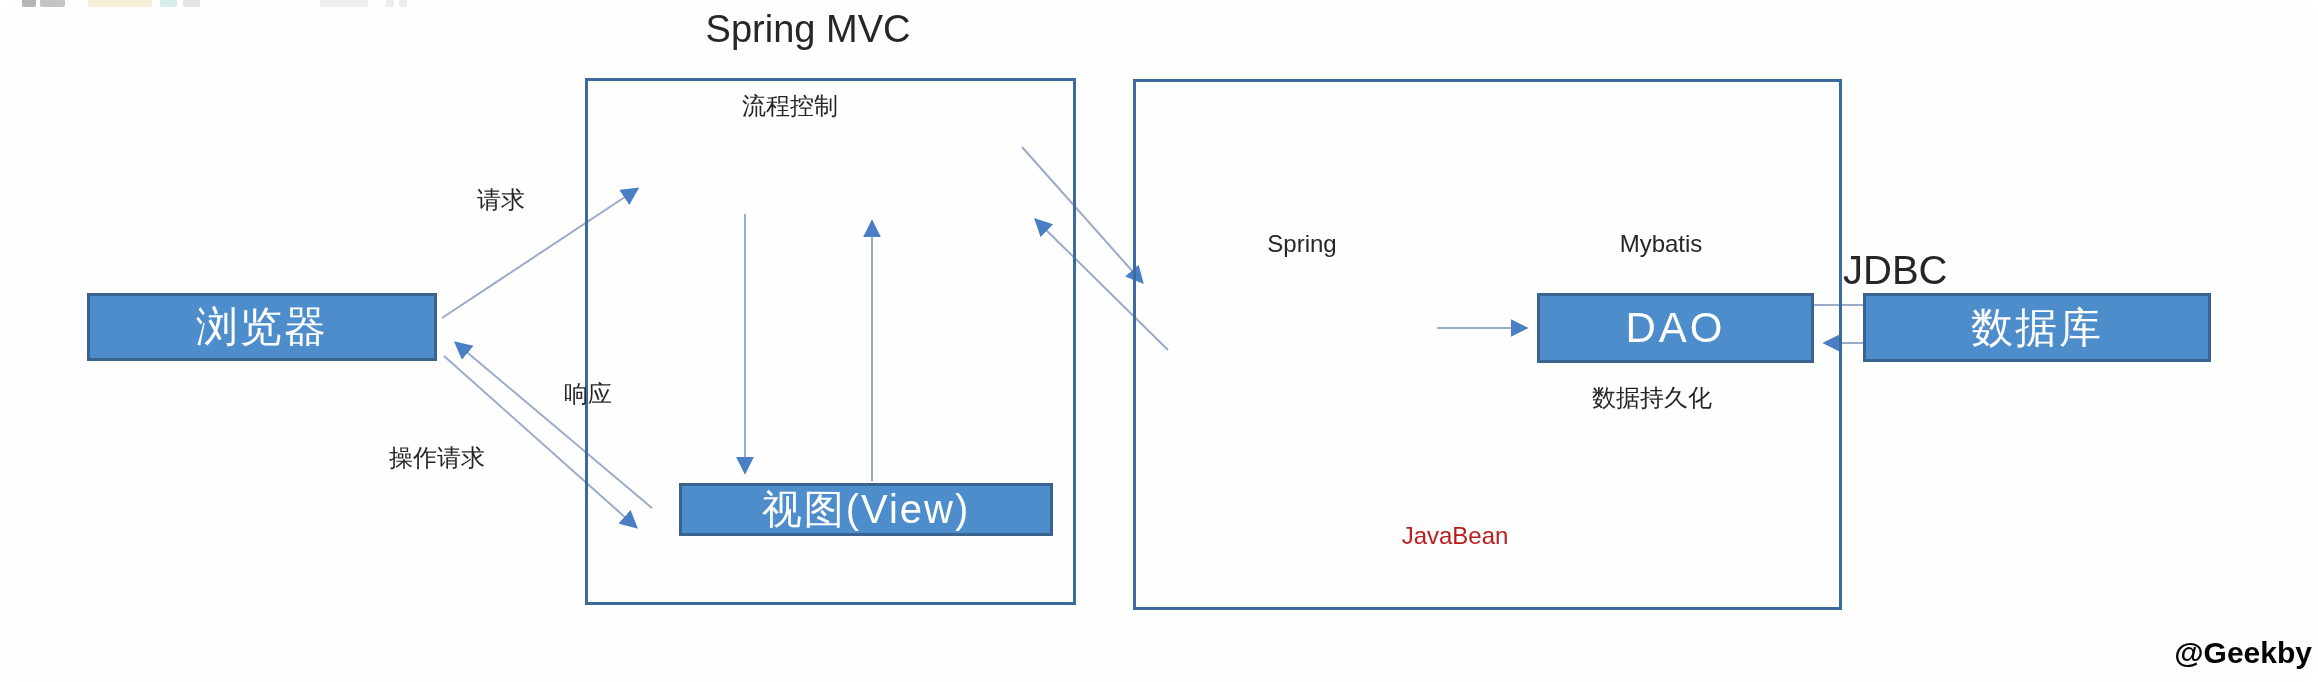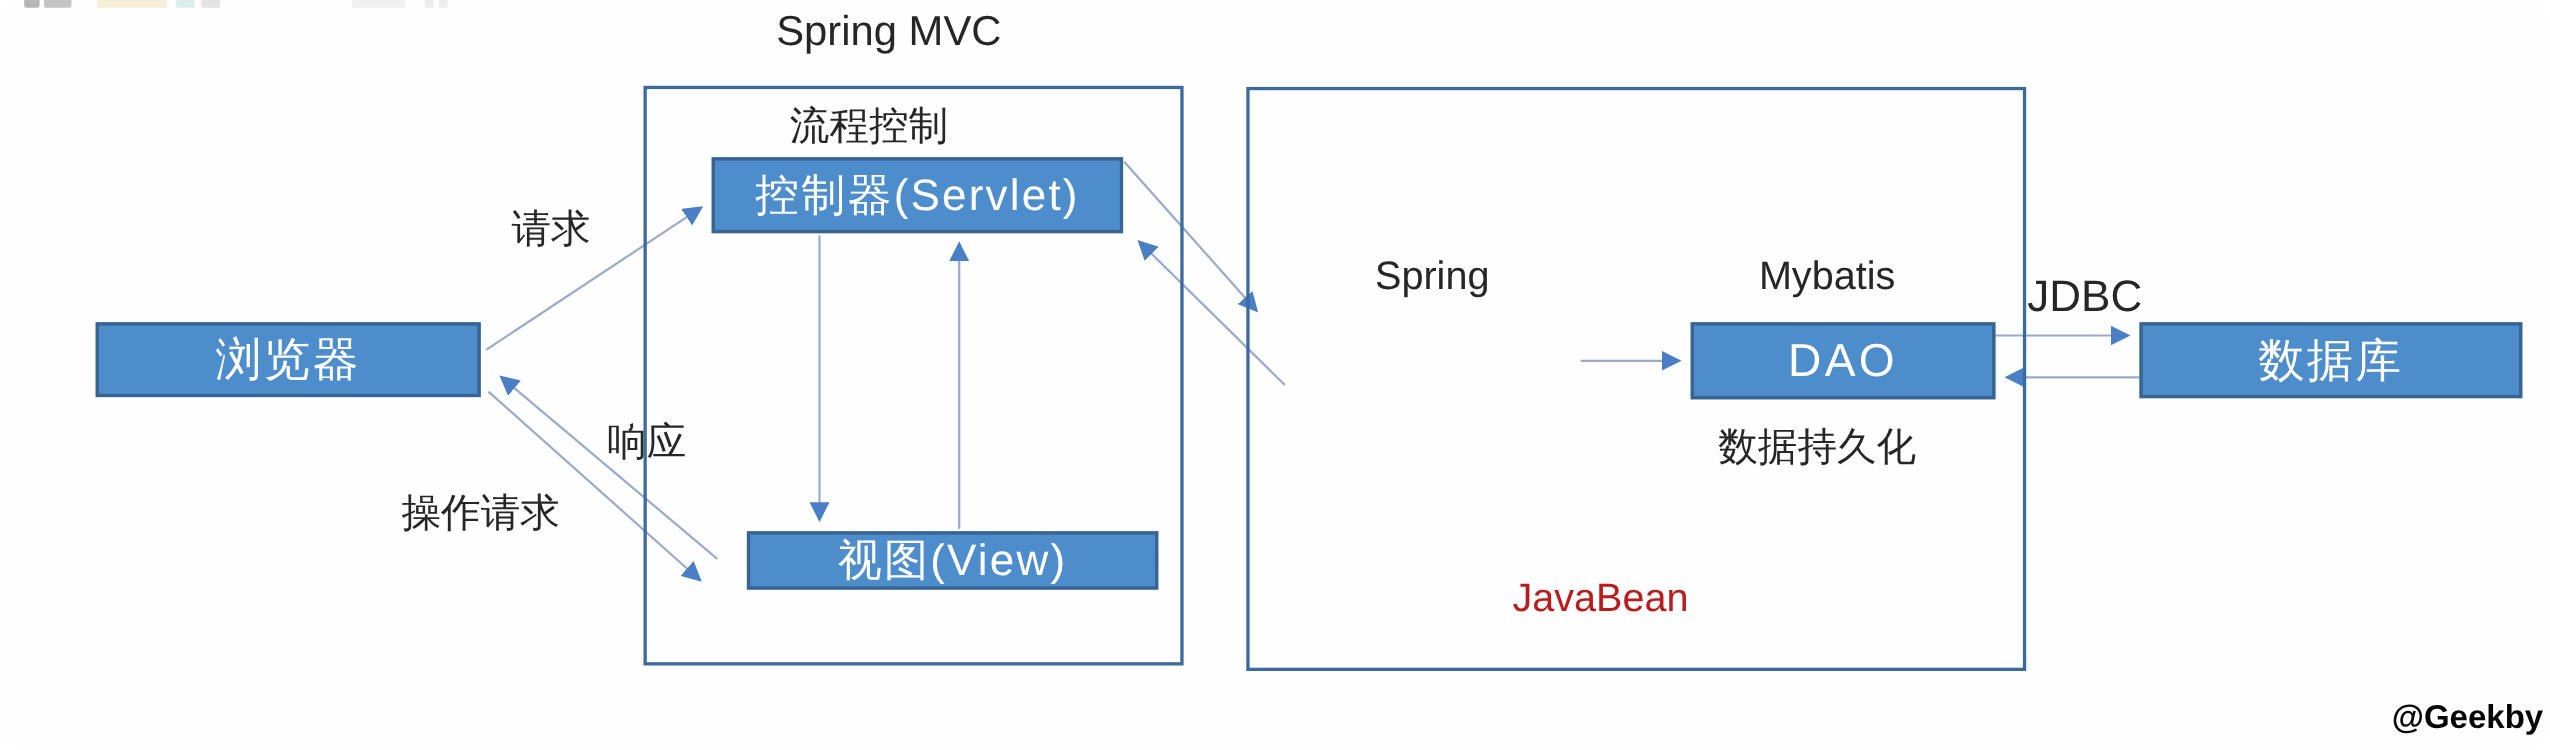--- a/index.html
+++ b/index.html
@@ -13,24 +13,24 @@
 
   
   .node{position:absolute;background:#4e8dcc;border:3px solid #38648f;box-sizing:border-box;
         display:flex;align-items:center;justify-content:center;color:#ffffff;
         font-size:42px;letter-spacing:2px;white-space:nowrap;}
   #node-browser{left:87px;top:293px;width:350px;height:68px;}
   #node-controller{left:647px;top:143px;width:374px;height:69px;font-size:40px;}
   #node-view{left:647px;top:483px;width:374px;height:53px;font-size:40px;margin-left:32px;}
   #node-service{left:1170px;top:293px;width:265px;height:70px;font-size:40px;letter-spacing:1px;}
   #node-dao{left:1537px;top:293px;width:277px;height:70px;font-size:42px;letter-spacing:3px;text-align:center;}
-  #node-database{left:1945px;top:293px;width:348px;height:69px;}
+  #node-database{left:1863px;top:293px;width:348px;height:69px;}
 
   
-  .lbl{position:absolute;color:#262626;font-size:36px;text-align:center;white-space:nowrap;}
+  .lbl{position:absolute;color:#262626;font-size:24px;text-align:center;white-space:nowrap;}
   #lbl-springmvc{left:658px;top:8px;width:300px;font-size:38px;}
   #lbl-flowcontrol{left:640px;top:90px;width:300px;}
   #lbl-request{left:441px;top:184px;width:120px;}
   #lbl-response{left:528px;top:378px;width:120px;}
   #lbl-oprequest{left:357px;top:442px;width:160px;}
   #lbl-spring{left:1202px;top:230px;width:200px;}
   #lbl-mybatis{left:1561px;top:230px;width:200px;}
   #lbl-jdbc{left:1843px;top:248px;width:130px;text-align:left;font-size:40px;}
   #lbl-bizlogic{left:1197px;top:382px;width:200px;}
   #lbl-persistence{left:1527px;top:382px;width:250px;}
@@ -99,23 +99,20 @@
   <div id="mvc-box" class="container-box"></div>
   <div id="javabean-box" class="container-box"></div>
 
   <div id="lbl-springmvc" class="lbl">Spring MVC</div>
   <div id="lbl-flowcontrol" class="lbl">流程控制</div>
   <div id="lbl-javabean" class="lbl">JavaBean</div>
 
   <div id="node-browser" class="node">
     <span>浏览器</span>
   </div>
-  <div id="node-controller" class="node">
-    <span>控制器(Servlet)</span>
-  </div>
   <div id="node-view" class="node">
     <span>视图(View)</span>
   </div>
   <div id="node-dao" class="node">
     <span>DAO</span>
   </div>
   <div id="node-database" class="node">
     <span>数据库</span>
   </div>
 

